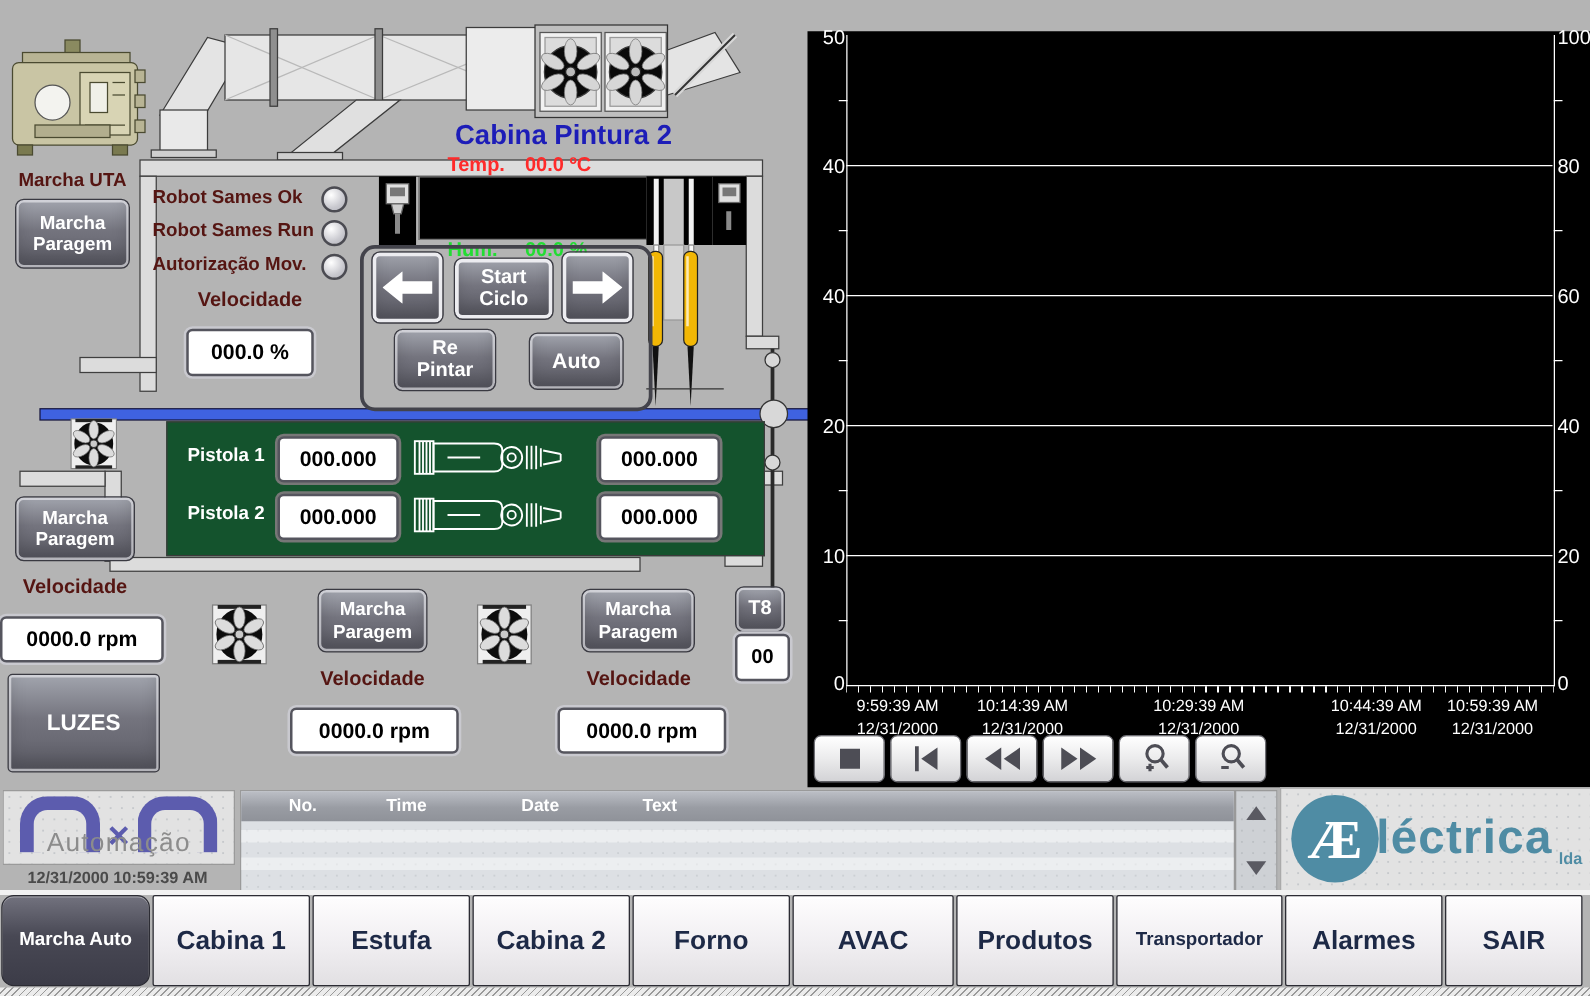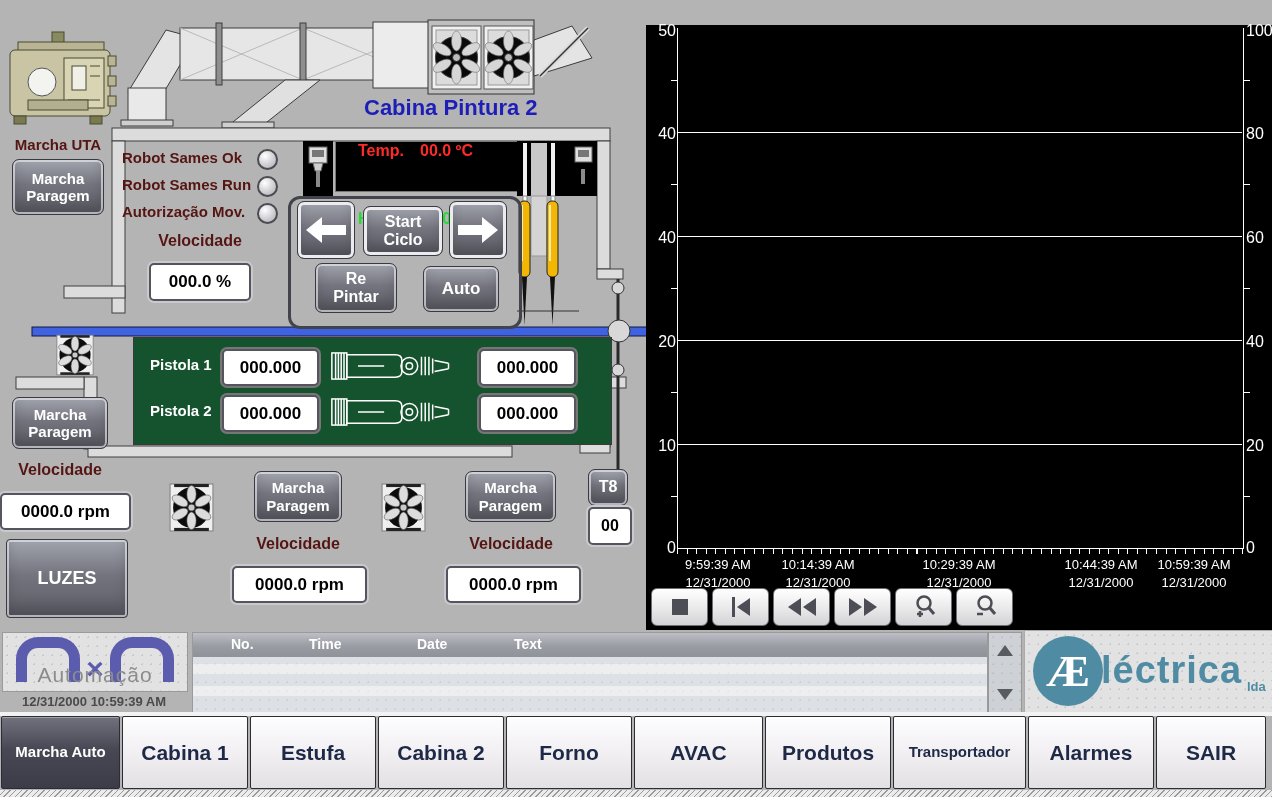--- a/index.html
+++ b/index.html
@@ -157,21 +157,21 @@
   <div class="display" style="left:149px;top:263px;width:98px;height:34px;">000.0 %</div>
 
   <svg class="abs" style="left:303px;top:141px;" width="30" height="55" viewBox="0 0 30 55">
     <rect x="0" y="0" width="30" height="55" fill="#000"></rect>
     <rect x="6" y="6" width="18" height="16" fill="#e0e0e0" stroke="#666"></rect>
     <rect x="9" y="9" width="12" height="7" fill="#777"></rect>
     <path d="M10 22 h10 l-2 8 h-6 z" fill="#cfcfcf" stroke="#666"></path>
     <rect x="13" y="30" width="4" height="16" fill="#8a8a8a"></rect>
   </svg>
   <div class="abs" style="left:335px;top:141px;width:183px;height:51px;background:#000;border:1px solid #777;
-       display:flex;flex-direction:column;gap:2px;padding-left:22px;box-sizing:border-box;">
+       display:flex;flex-direction:column;justify-content:center;gap:2px;padding-left:22px;box-sizing:border-box;">
     <div style="display:flex;font-weight:bold;font-size:16px;">
       <span style="color:#ff2a2a;width:62px;">Temp.</span>
       <span style="color:#ff2a2a;">00.0 ºC</span>
     </div>
     <div style="display:flex;font-weight:bold;font-size:16px;margin-top:48px;">
       <span style="color:#22dd33;width:62px;">Hum.</span>
       <span style="color:#22dd33;">00.0 %</span>
     </div>
   </div>
 
@@ -431,21 +431,21 @@
       <div style="position:absolute;left:8px;top:5px;width:70px;height:70px;border-radius:50%;background:#4f8ca4;
            display:flex;align-items:center;justify-content:center;color:#fff;
            font-family:'Liberation Serif',serif;font-weight:bold;font-size:44px;">Æ</div>
       <span style="position:absolute;left:76px;top:18px;color:#4f8ca4;font-weight:bold;font-size:38px;letter-spacing:1px;">léctrica</span>
       <span style="position:absolute;left:222px;top:48px;color:#4f8ca4;font-weight:bold;font-size:13px;">lda</span>
     </div>
   </div>
 
   <div class="abs" style="left:0;top:712px;width:1272px;height:4px;background:#f2f2f2;"></div>
   <div id="nav">
-    <button class="nav-btn nav-active" style="width:119px;">Marcha Auto</button>
+    <button class="nav-btn nav-active" style="width:119px;border-radius:10px;">Marcha Auto</button>
     <button class="nav-btn" style="width:126px;">Cabina 1</button>
     <button class="nav-btn" style="width:126px;">Estufa</button>
     <button class="nav-btn" style="width:126px;">Cabina 2</button>
     <button class="nav-btn" style="width:126px;">Forno</button>
     <button class="nav-btn" style="width:129px;">AVAC</button>
     <button class="nav-btn" style="width:126px;">Produtos</button>
     <button class="nav-btn" style="width:133px;font-size:15px;">Transportador</button>
     <button class="nav-btn" style="width:126px;">Alarmes</button>
     <button class="nav-btn" style="width:110px;">SAIR</button>
   </div>

